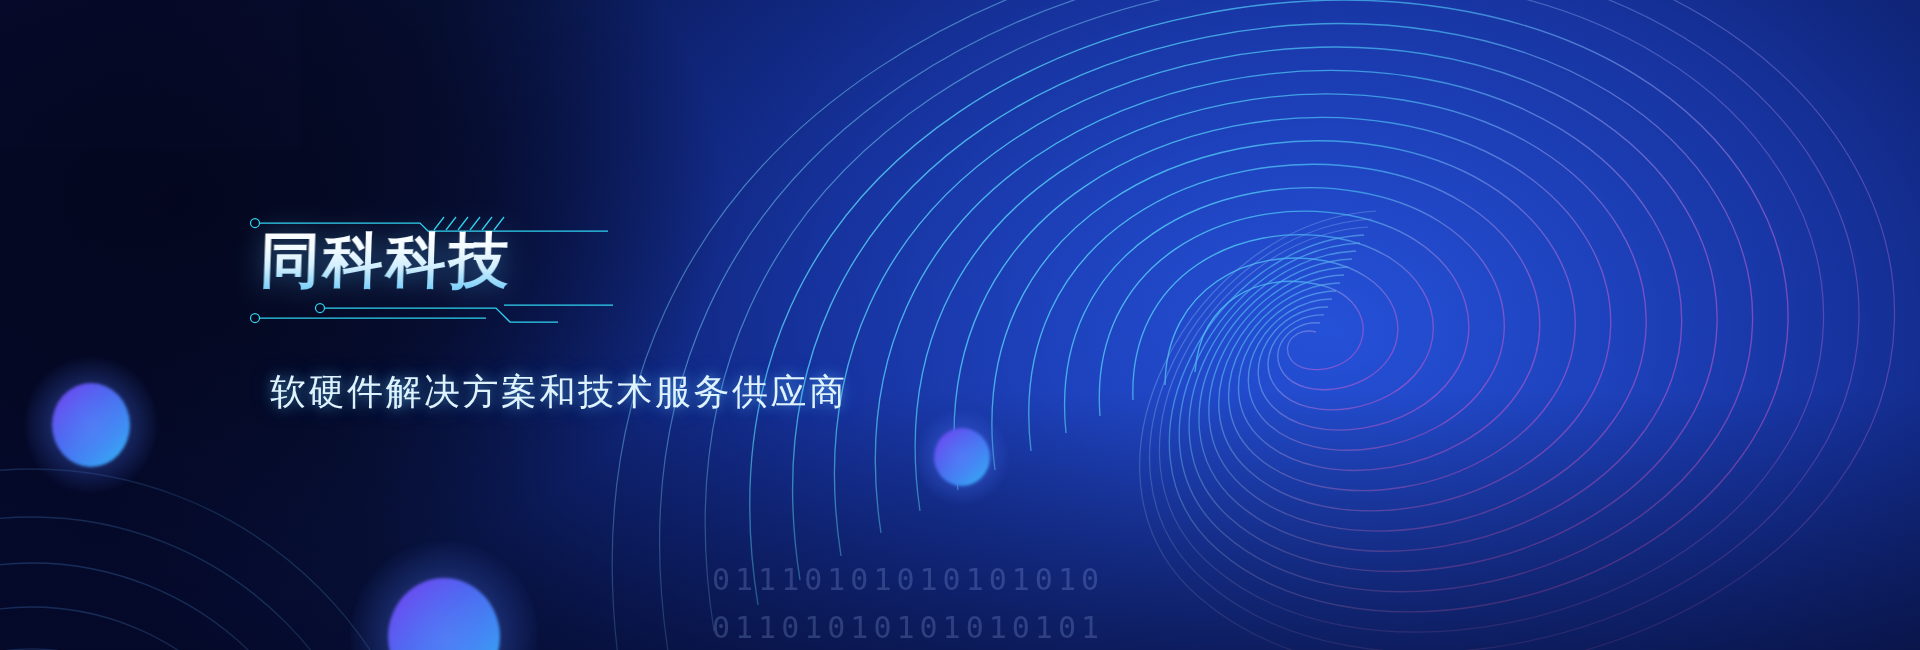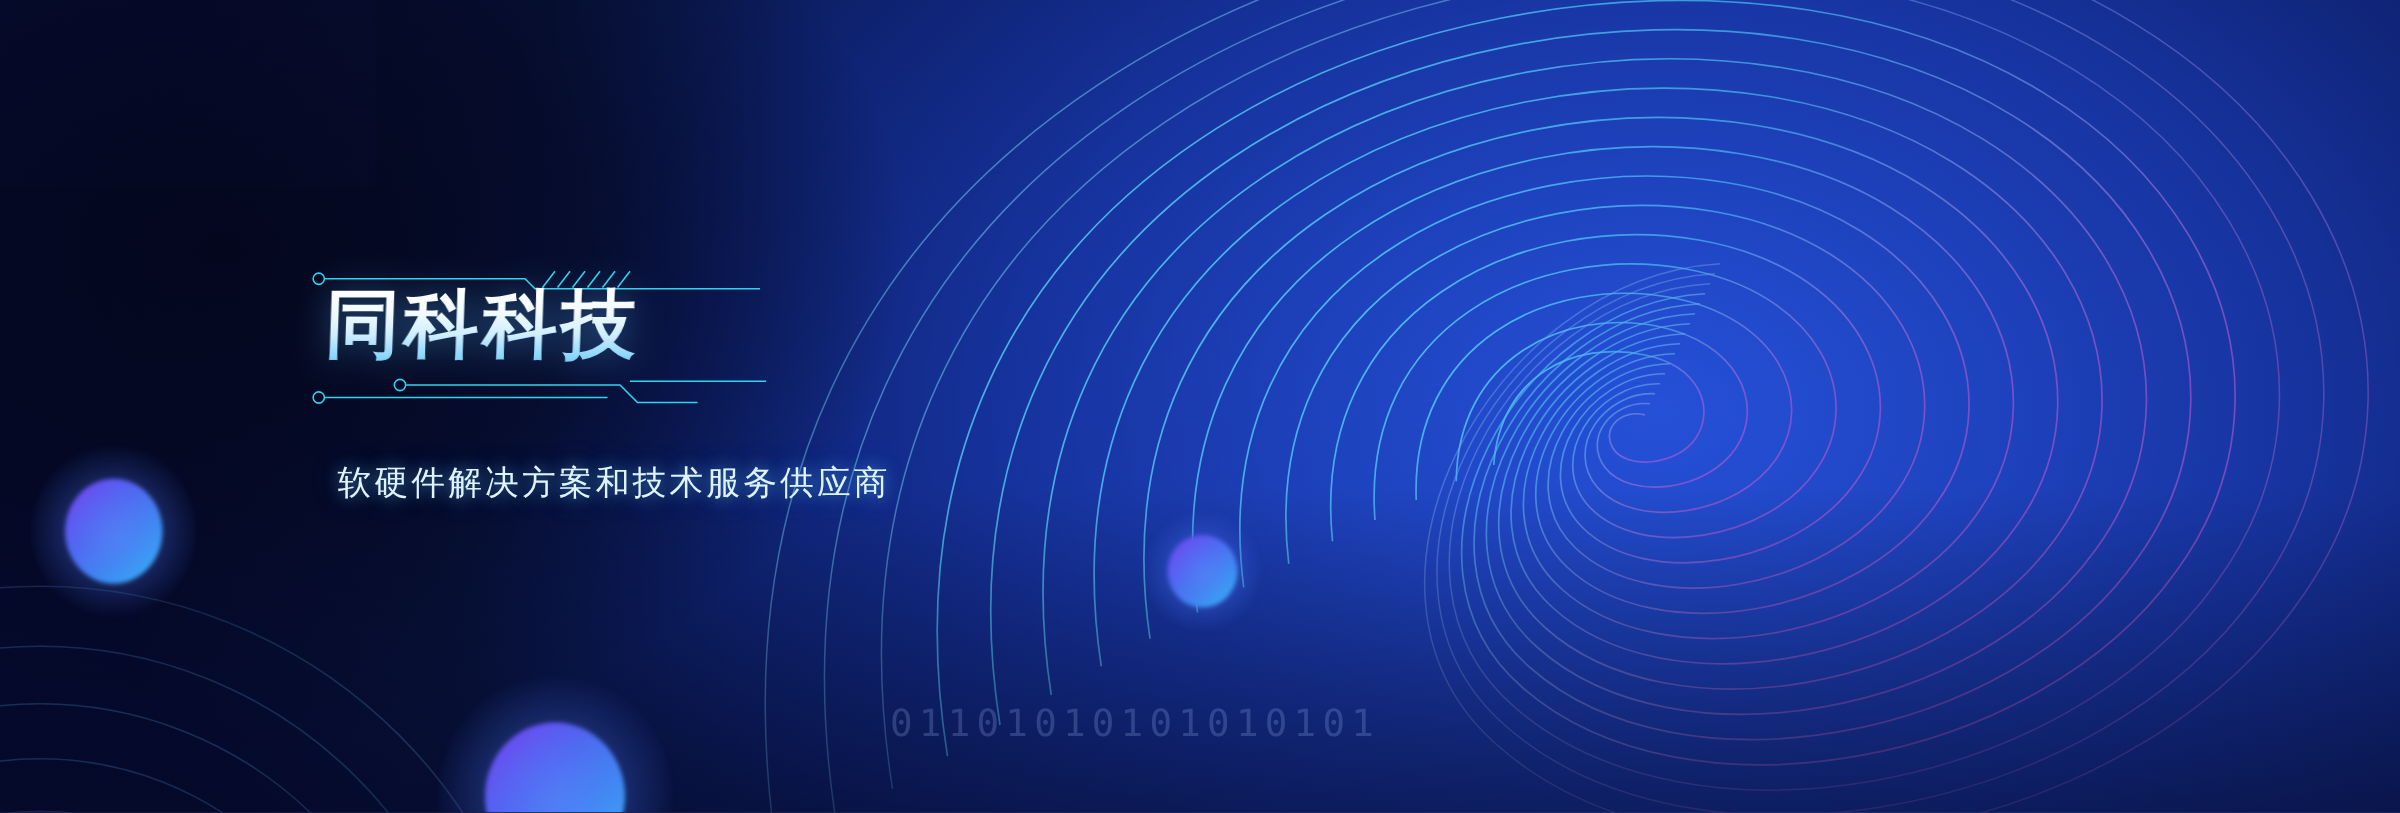--- a/index.html
+++ b/index.html
@@ -108,21 +108,21 @@
     color:transparent;
     -webkit-text-fill-color:transparent;
     text-shadow:none;
     filter:drop-shadow(0 0 14px rgba(90,190,255,.45));
     transform:skewX(-2deg);
   }
 
   #subtitle{
     position:absolute; left:22px; top:198px;
     font-family:"DejaVu Sans","Liberation Sans",sans-serif;
-    font-size:27px;
+    font-size:36px;
     letter-spacing:2.5px;
     white-space:nowrap;
     color:#dff3ff;
     text-shadow:0 0 12px rgba(100,200,255,.55), 0 0 26px rgba(60,150,255,.28);
   }
 </style>
 </head>
 <body>
 
 <div id="banner">
@@ -183,20 +183,21 @@
   </svg>
 
   <div id="left-vignette"></div>
   <div id="bottom-vignette"></div>
 
   <div class="sphere" id="sphere-1"></div>
   <div class="sphere" id="sphere-2"></div>
   <div class="sphere" id="sphere-3"></div>
 
   <div id="binary-block">
+    <div>01110101010101010</div>
     <div>01101010101010101</div>
   </div>
 
   <div id="hero">
 
     <svg id="deco-top" viewBox="0 0 360 30" preserveAspectRatio="none">
       <g stroke="#2fd4f0" fill="none" stroke-width="1.25">
         <circle cx="7" cy="13" r="4.5"></circle>
         <path d="M 12 13 L 172 13 L 180 21 L 360 21"></path>
         <path d="M 186 20 L 196 7"></path>

